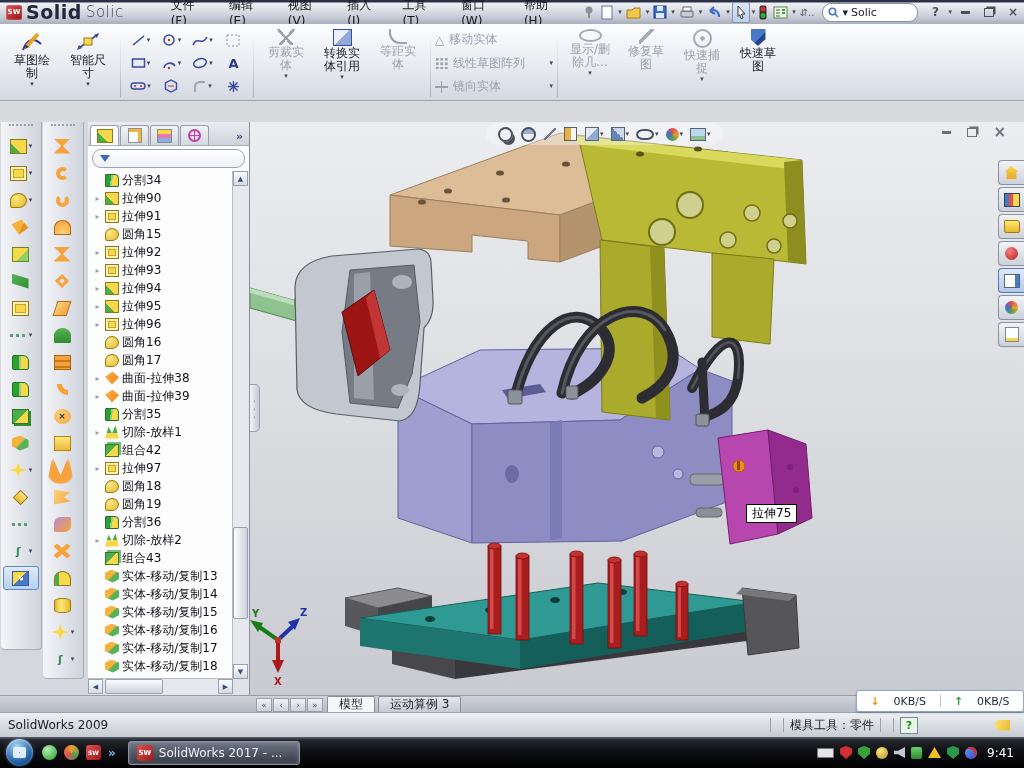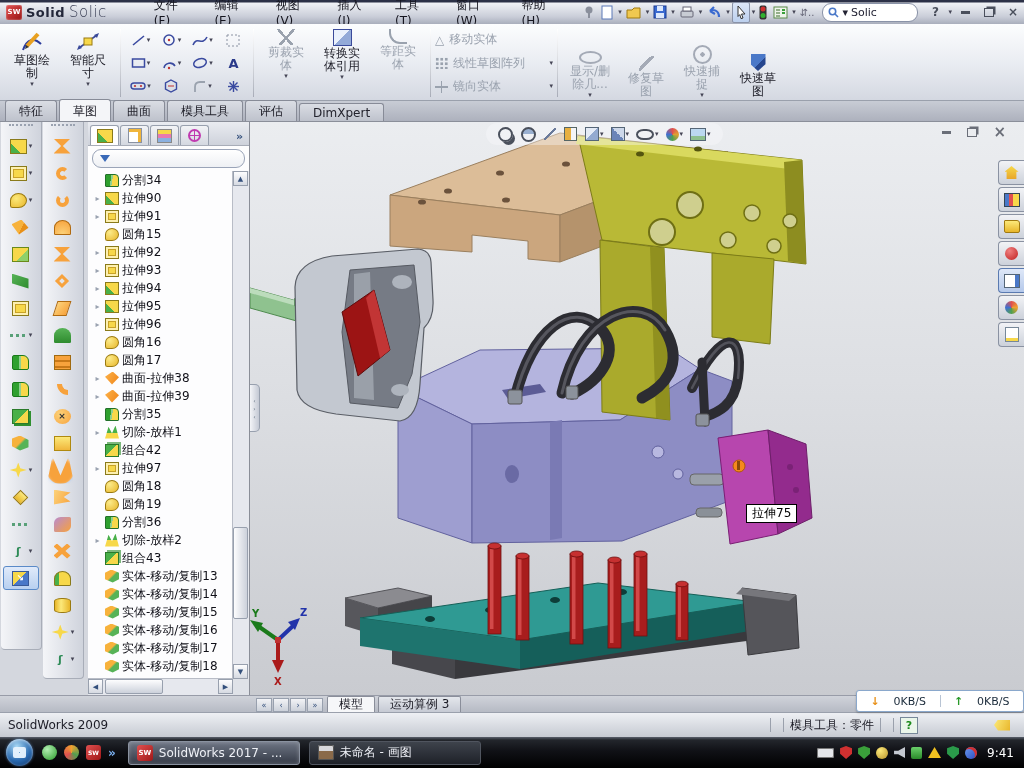--- a/index.html
+++ b/index.html
@@ -2,21 +2,21 @@
 <html><head>
 <meta charset="utf-8">
 <style>
   html,body{margin:0;padding:0;}
   body{width:1024px;height:768px;overflow:hidden;font-family:"DejaVu Sans",sans-serif;font-size:11px;background:#000;}
   #app{position:relative;width:1024px;height:768px;background:#d8dade;}
   
   #titlebar{position:absolute;top:0;left:0;right:0;height:24px;background:linear-gradient(#2c3147 0,#2c3147 2px,#f0f2f6 3px,#c9cdd8 70%,#a9aebc 100%);border-bottom:1px solid #7e8290;display:flex;align-items:center;}
   .logo{display:flex;align-items:center;gap:4px;padding:0 10px 0 6px;}
   .logo-cube{width:16px;height:15px;border-radius:2px;background:linear-gradient(135deg,#e05050,#991414);color:#fff;font-size:7px;font-weight:bold;display:grid;place-items:center;box-shadow:inset 0 0 2px rgba(255,255,255,.6);}
-  .logo-solid{font-size:13px;font-weight:bold;color:#23273a;letter-spacing:.5px;}
+  .logo-solid{font-size:19px;font-weight:bold;color:#23273a;letter-spacing:.5px;}
   .logo-works{font-size:15px;font-weight:200;color:#3a3f55;letter-spacing:.5px;}
   .menus{display:flex;margin-left:26px;}
   .menu-item{padding:2px 11px;font-size:12px;color:#15151f;cursor:default;}
   .qat{display:flex;align-items:center;margin-left:8px;gap:2px;}
   .tbtn{height:19px;display:flex;align-items:center;justify-content:center;padding:0 2px;}
   .tbtn.pressed{border:1px solid #8a93a8;background:linear-gradient(#dce6f8,#bcd0ee);border-radius:2px;}
   .dd{font-size:7px;color:#445;line-height:1;}
   .searchpill{width:84px;height:17px;border:1px solid #8a93a8;border-radius:9px;background:#fff;display:flex;align-items:center;padding:0 5px;gap:3px;margin:0 4px;}
   .searchpill span{font-size:11px;color:#223;}
   .wbtn{width:22px;height:17px;display:grid;place-items:center;color:#4a4f5c;font-weight:bold;font-size:12px;}
@@ -438,21 +438,21 @@
         <span>线性草图阵列</span>
         <span class="dd rowdd">▾</span>
       </div>
         <div class="mrow">
         <span class="mli ml-move"></span>
         <span>镜向实体</span>
         <span class="dd rowdd">▾</span>
       </div>
       </div>
     <div class="rsep"></div>
-    <div style="display:flex;align-items:flex-end;">
+    <div style="display:flex;">
 
     <div class="bigbtn disabled">
         <span class="ri ri-dispdel"></span>
         <span class="lbl">显示/删
 除几...</span>
         <span class="dd">▾</span>
       </div>
         <div class="bigbtn disabled">
         <span class="ri ri-repair"></span>
         <span class="lbl">修复草
@@ -467,29 +467,20 @@
       </div>
         <div class="bigbtn">
         <span class="ri ri-rapid"></span>
         <span class="lbl">快速草
 图</span>
         <span class="dd"></span>
       </div>
       </div>
   </div>
 
-  <div id="tabrow">
-
-  <span class="rtab">特征</span>
-      <span class="rtab active">草图</span>
-      <span class="rtab">曲面</span>
-      <span class="rtab">模具工具</span>
-      <span class="rtab">评估</span>
-      <span class="rtab">DimXpert</span>
-    </div>
 
   <div id="main">
 
     <div id="lefttools">
       <div class="tcolbg" style="left:1px;height:527px;"></div>
       <div class="tcolbg" style="left:43px;height:556px;"></div>
       <div class="tcol" style="left:1px;">
         <div class="grip"></div>
       </div>
       <div class="tcol" style="left:1px;top:12px;">
@@ -1187,24 +1178,20 @@
         <span class="ql-more">
           <i style="font-style:normal;">»</i>
         </span>
       </div>
     <div style="display:flex;">
 
     <div class="tkb active">
         <span class="tk-sw">SW</span>
         <span>SolidWorks 2017 - ...</span>
       </div>
-        <div class="tkb">
-        <span class="tk-paint"></span>
-        <span>未命名 - 画图</span>
-      </div>
       </div>
     <span class="tkspacer"></span>
     <div class="tray">
 
     <span class="tr-kb"></span>
         <span class="tr-red"></span>
         <span class="tr-grn"></span>
         <span class="tr-upd"></span>
         <span class="tr-vol"></span>
         <span class="tr-ph"></span>

